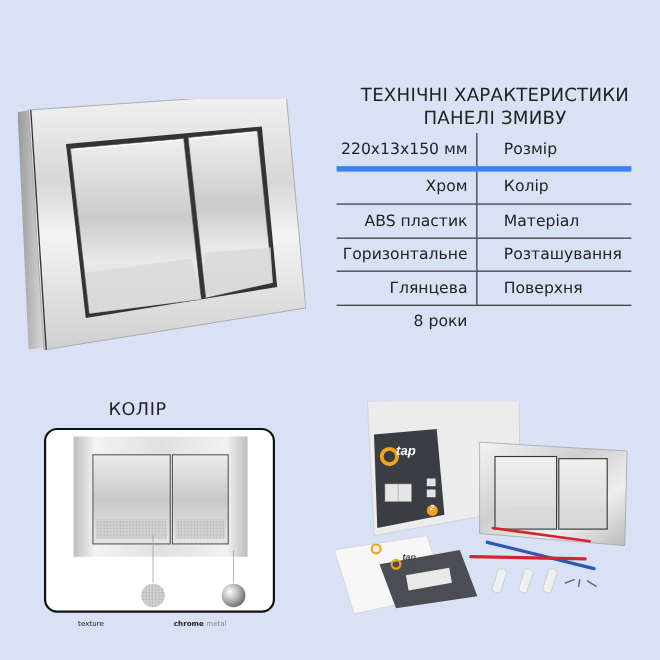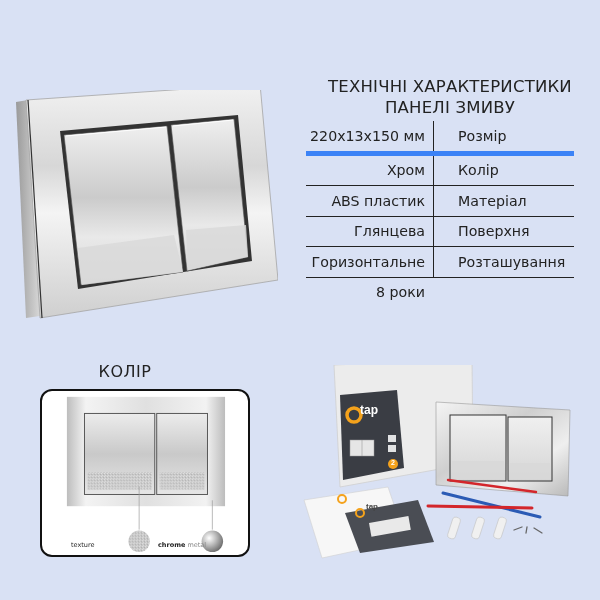--- a/index.html
+++ b/index.html
@@ -46,27 +46,27 @@
     position:absolute; left:0; top:362px; width:250px; text-align:center;
     font-size:16px; color:#222; letter-spacing:0.5px;
   }
   .color-box {
     position:absolute; left:40px; top:389px; width:210px; height:168px;
     background:#fff; border:2.5px solid #111; border-radius:12px;
     box-sizing:border-box;
   }
   .color-box svg { position:absolute; left:0; top:0; width:100%; height:100%; }
   .swatch-label {
-    position:absolute; font-size:6.5px; color:#222; white-space:nowrap;
+    position:absolute; font-size:6.5px; color:#222; white-space:nowrap;margin-top:22px;
   }
   .swatch-label .light { color:#888; }
 
   
   .kit {
-    position:absolute; left:300px; top:365px; width:300px; height:210px;
+    position:absolute; left:300px; top:365px; width:300px; height:210px;font-style:italic;
   }
   .kit svg { width:100%; height:100%; display:block; }
   .kit-text {
     position:absolute; white-space:nowrap; font-family:"Liberation Sans", sans-serif;
   }
 </style>
 </head>
 <body>
 
 <div class="hero">
@@ -120,26 +120,26 @@
   </div>
   <div class="spec-row first-gap">
     <div class="spec-value">Хром</div>
     <div class="spec-label">Колір</div>
   </div>
   <div class="spec-row">
     <div class="spec-value">ABS пластик</div>
     <div class="spec-label">Матеріал</div>
   </div>
   <div class="spec-row">
+    <div class="spec-value">Горизонтальне</div>
+    <div class="spec-label">Розташування</div>
+  </div>
+  <div class="spec-row">
     <div class="spec-value">Глянцева</div>
     <div class="spec-label">Поверхня</div>
-  </div>
-  <div class="spec-row">
-    <div class="spec-value">Горизонтальне</div>
-    <div class="spec-label">Розташування</div>
   </div>
   <div class="spec-row">
     <div class="spec-value">8 роки</div>
   </div>
 </div>
 
 <div class="color-title">КОЛІР</div>
 
 <div class="color-box">
   <svg viewBox="0 0 210 168">

